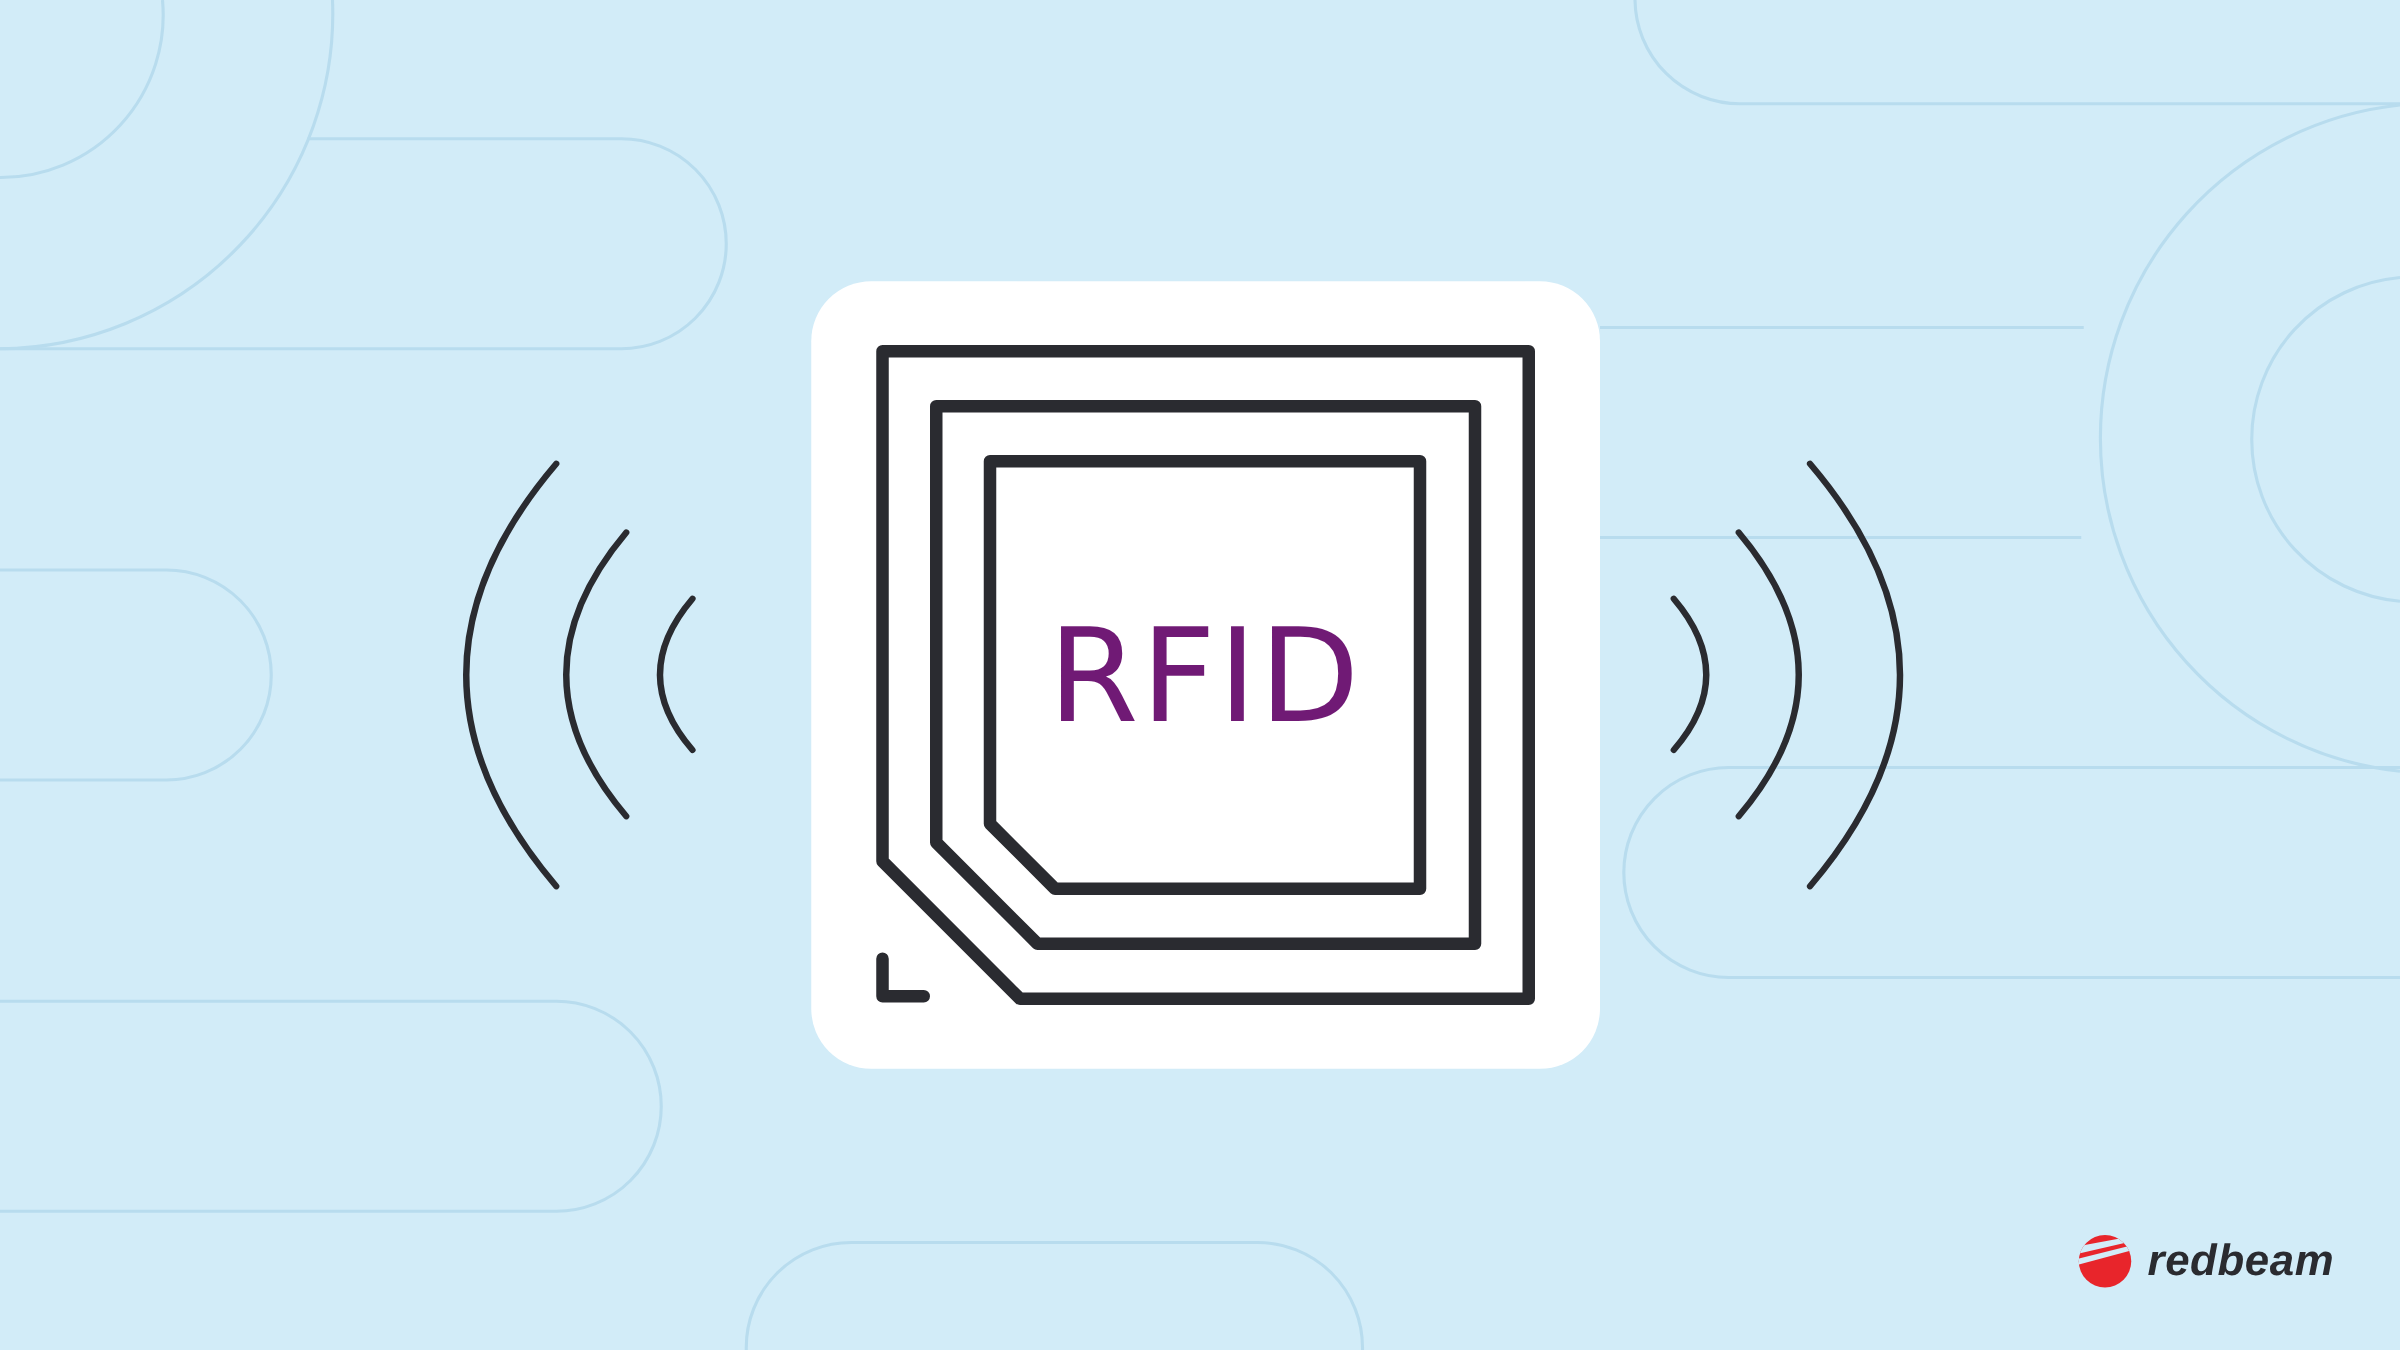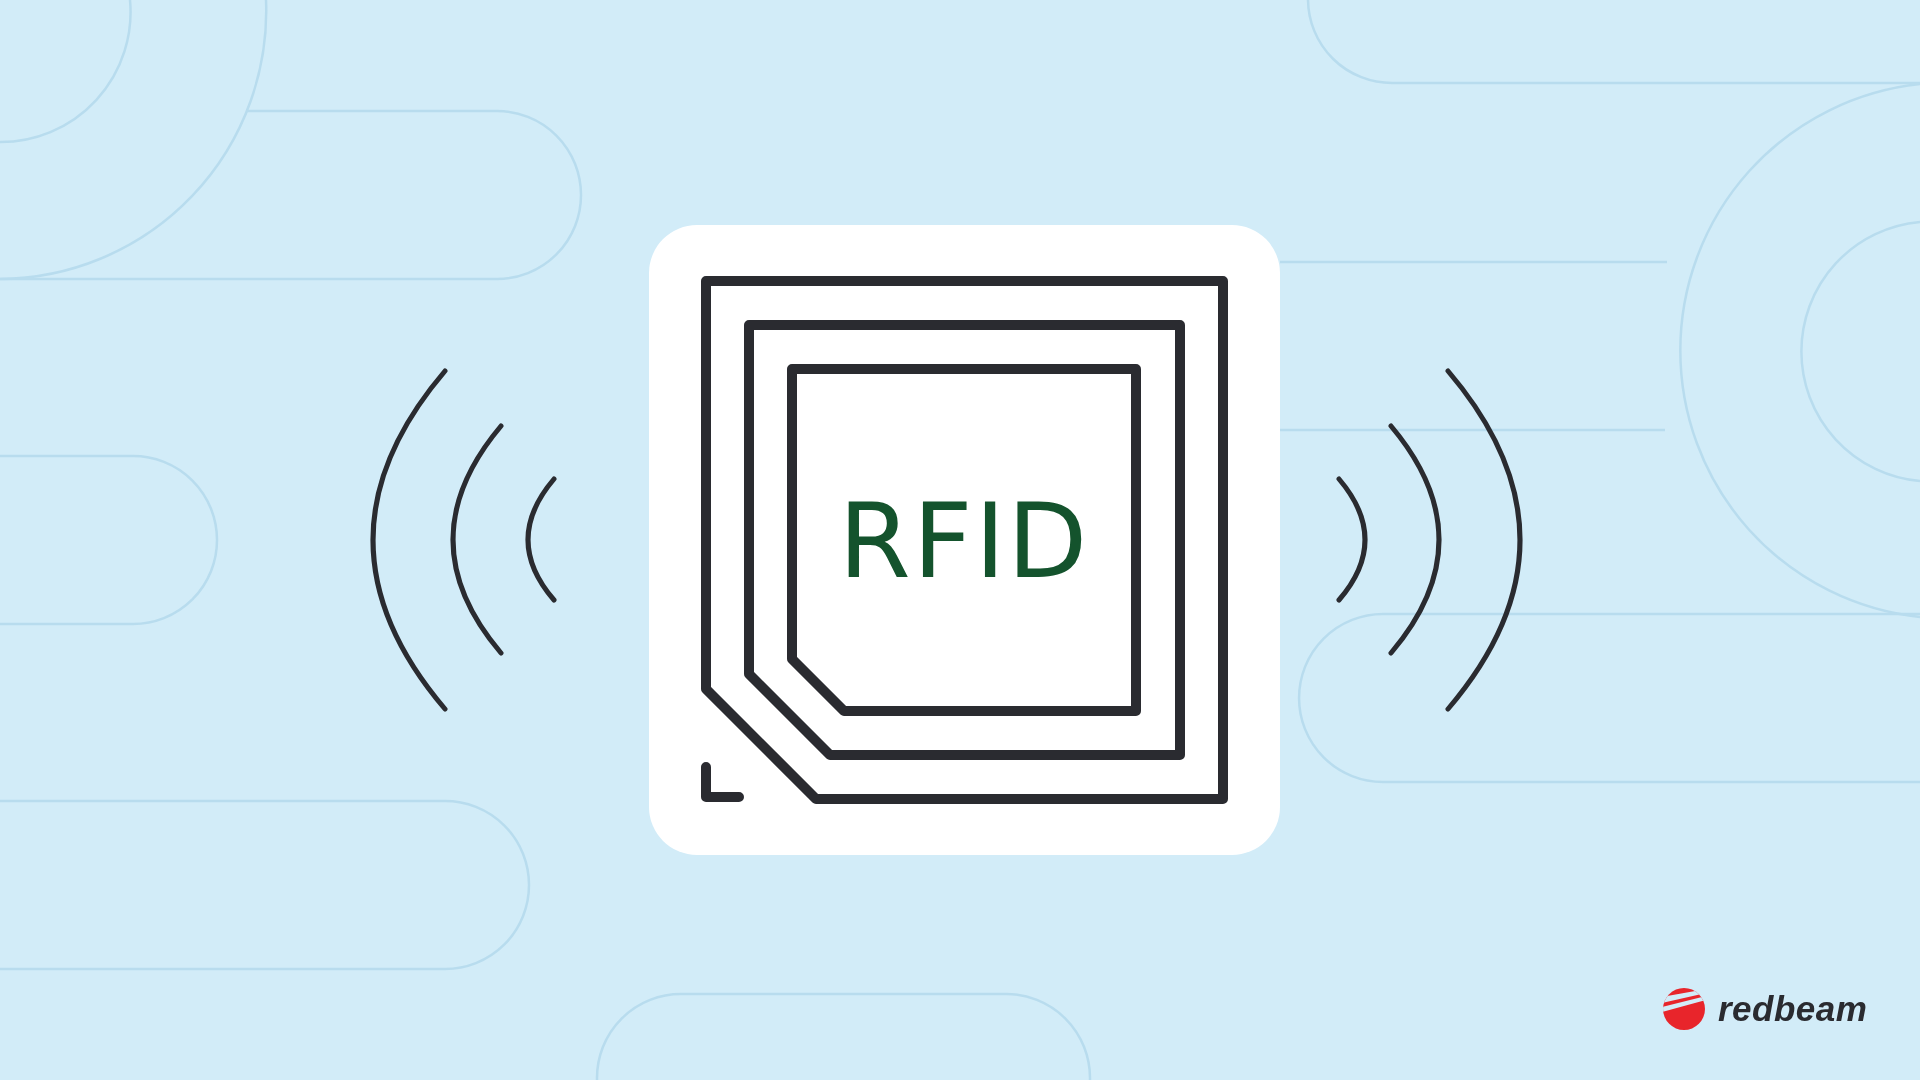--- a/index.html
+++ b/index.html
@@ -12,21 +12,21 @@
     #bg-decor { position: absolute; left: 0; top: 0; width: 1920px; height: 1080px; }
     #card {
       position: absolute; left: 649px; top: 225px; width: 631px; height: 630px;
       background: #ffffff; border-radius: 48px;
     }
     #tag-svg { position: absolute; left: 0; top: 0; width: 1920px; height: 1080px; }
     #rfid-label {
       position: absolute; left: 792px; top: 369px; width: 344px; height: 342px;
       display: flex; align-items: center; justify-content: center;
       font-family: "DejaVu Sans", sans-serif;
-      font-size: 104px; color: #14532d; letter-spacing: 2px;
+      font-size: 104px; color: #701a75; letter-spacing: 2px;
       padding-top: 2px; box-sizing: border-box;
     }
     #waves { position: absolute; left: 0; top: 0; width: 1920px; height: 1080px; }
     #logo {
       position: absolute; left: 1662px; top: 986px; height: 46px;
       display: flex; align-items: center; gap: 12px;
     }
     #logo-mark { width: 44px; height: 44px; }
     #logo-text {
       font-family: "Liberation Sans", sans-serif; font-weight: bold; font-style: italic;

